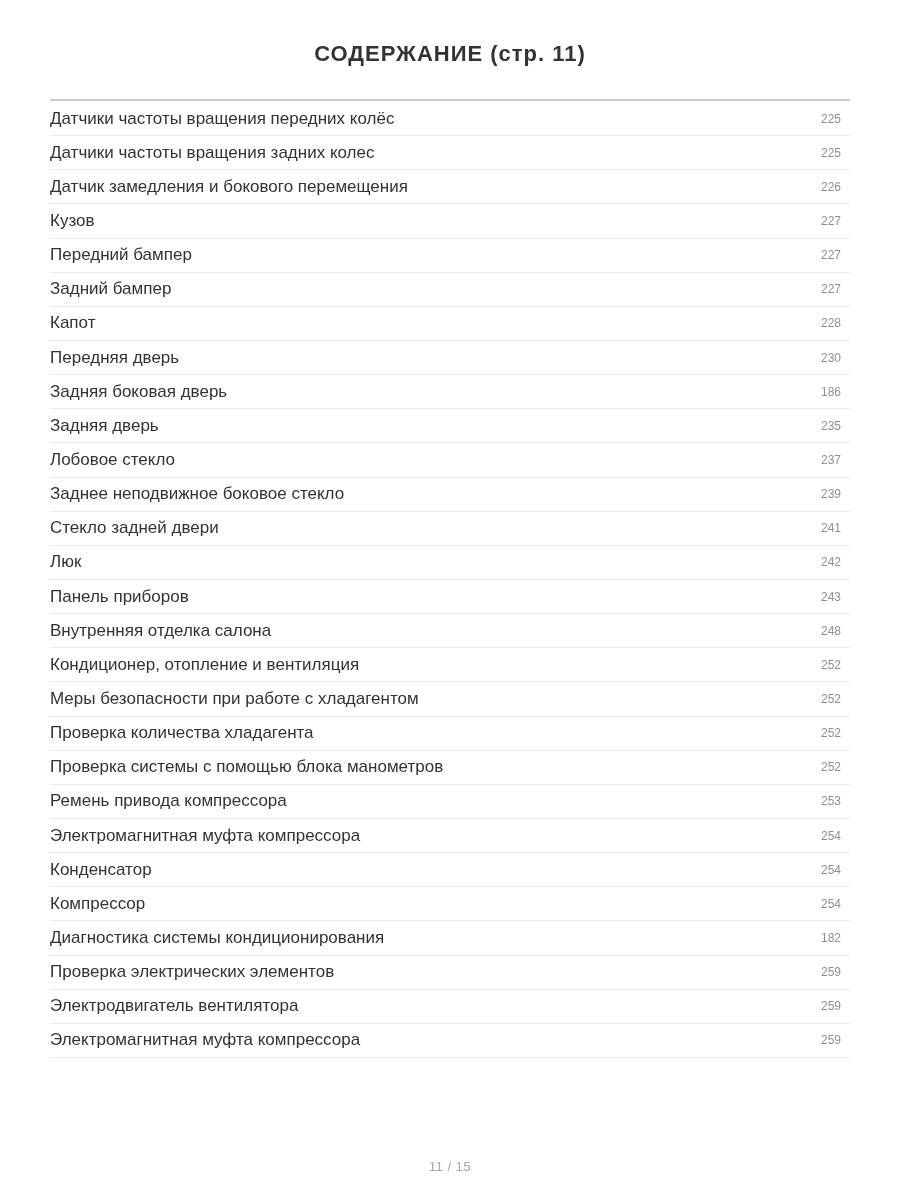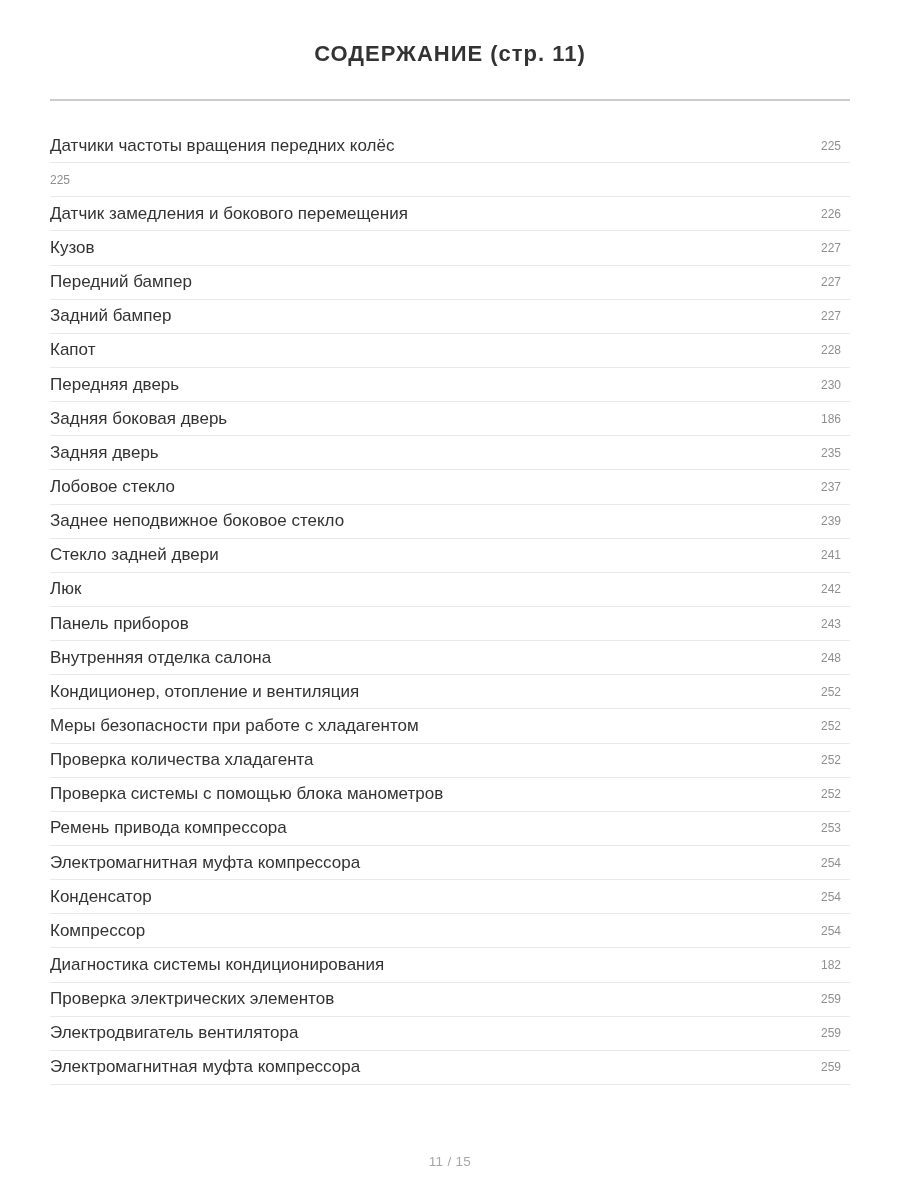--- a/index.html
+++ b/index.html
@@ -28,21 +28,21 @@
     letter-spacing: 1px;
     color: #333333;
   }
   .title-divider {
     margin-top: 32px;
     height: 2px;
     background: #cccccc;
     border: none;
   }
   .toc {
-    padding-top: 28px;
+    padding-top: 1px;
     list-style: none;
   }
   .toc-row {
     height: 34.15px;
     display: flex;
     justify-content: space-between;
     align-items: center;
     border-bottom: 1px solid #e9e9e9;
     cursor: pointer;
   }
@@ -51,21 +51,21 @@
     color: #333333;
     white-space: nowrap;
   }
   .toc-page {
     font-size: 12px;
     color: #8f8f8f;
     padding-right: 9px;
     white-space: nowrap;
   }
   .footer {
-    margin-top: 69px;
+    margin-top: 101px;
     text-align: center;
     font-size: 13.5px;
     line-height: 16px;
     color: #a6a6a6;
     letter-spacing: 0.3px;
   }
 </style>
 </head>
 <body>
 
@@ -75,20 +75,21 @@
 
   <div class="title-divider"></div>
 
   <ul class="toc" id="toc-list">
   <li class="toc-row">
     <span class="toc-label">Датчики частоты вращения передних колёс</span>
     <span class="toc-page">225</span>
   </li>
 
   <li class="toc-row">
+    <span class="toc-label">Датчики частоты вращения задних колес</span>
     <span class="toc-page">225</span>
   </li>
 
   <li class="toc-row">
     <span class="toc-label">Датчик замедления и бокового перемещения</span>
     <span class="toc-page">226</span>
   </li>
 
   <li class="toc-row">
     <span class="toc-label">Кузов</span>

